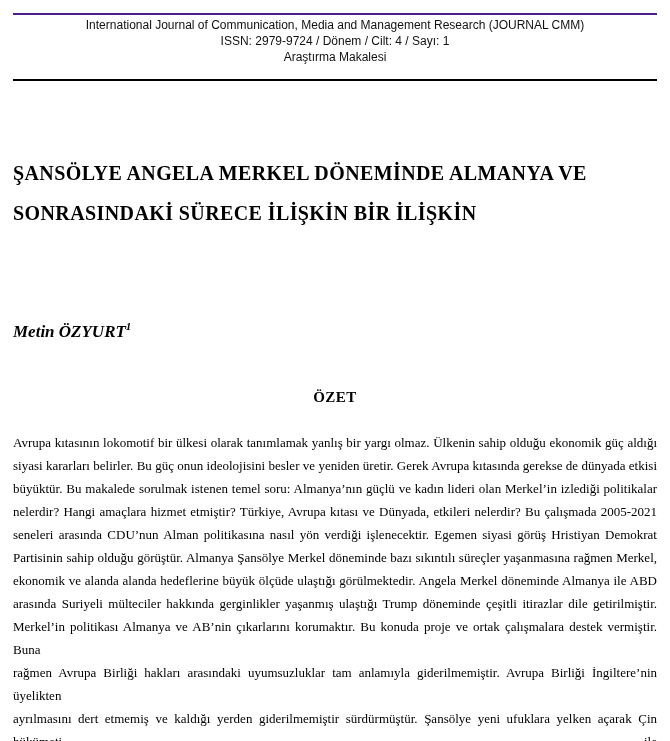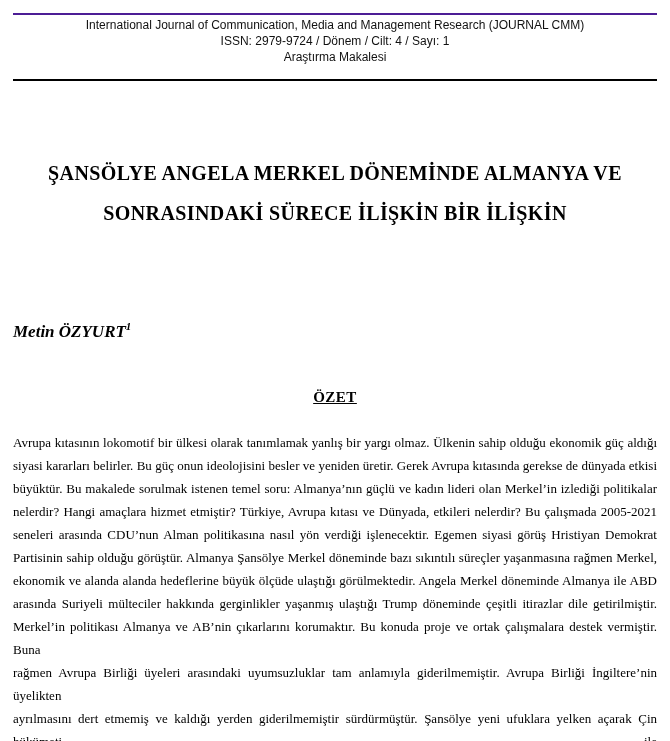--- a/index.html
+++ b/index.html
@@ -25,21 +25,20 @@
     font-family: "Liberation Sans", sans-serif;
     font-size: 12px;
     line-height: 16px;
     color: #111;
     padding: 2px 0 14px 0;
   }
   .header-band div { white-space: nowrap; }
   
   .paper-title {
     margin: 72px 0 0 0;
-    text-align: center;
     font-size: 20px;
     font-weight: bold;
     line-height: 40px;
     letter-spacing: 0.4px;
     color: #000;
   }
   .paper-title span { display: block; }
   
   .author-line {
     margin-top: 88px;
@@ -54,21 +53,20 @@
     line-height: 0;
   }
   
   .abstract-heading {
     margin: 44px 0 0 0;
     text-align: center;
     font-size: 15px;
     font-weight: bold;
     letter-spacing: 0.5px;
     line-height: 20px;
-    text-decoration: underline;
   }
   .abstract {
     margin-top: 24px;
     font-size: 13px;
     line-height: 23px;
   }
   .abs-line {
     text-align: justify;
     text-align-last: justify;
     white-space: normal;
@@ -100,18 +98,18 @@
   <div class="abstract">
       <div class="abs-line">Avrupa kıtasının lokomotif bir ülkesi olarak tanımlamak yanlış bir yargı olmaz. Ülkenin sahip olduğu ekonomik güç aldığı</div>
       <div class="abs-line">siyasi kararları belirler. Bu güç onun ideolojisini besler ve yeniden üretir. Gerek Avrupa kıtasında gerekse de dünyada etkisi</div>
       <div class="abs-line">büyüktür. Bu makalede sorulmak istenen temel soru: Almanya’nın güçlü ve kadın lideri olan Merkel’in izlediği politikalar</div>
       <div class="abs-line">nelerdir? Hangi amaçlara hizmet etmiştir? Türkiye, Avrupa kıtası ve Dünyada, etkileri nelerdir? Bu çalışmada 2005-2021</div>
       <div class="abs-line">seneleri arasında CDU’nun Alman politikasına nasıl yön verdiği işlenecektir. Egemen siyasi görüş Hristiyan Demokrat</div>
       <div class="abs-line">Partisinin sahip olduğu görüştür. Almanya Şansölye Merkel döneminde bazı sıkıntılı süreçler yaşanmasına rağmen Merkel,</div>
       <div class="abs-line">ekonomik ve alanda alanda hedeflerine büyük ölçüde ulaştığı görülmektedir. Angela Merkel döneminde Almanya ile ABD</div>
       <div class="abs-line">arasında Suriyeli mülteciler hakkında gerginlikler yaşanmış ulaştığı Trump döneminde çeşitli itirazlar dile getirilmiştir.</div>
       <div class="abs-line">Merkel’in politikası Almanya ve AB’nin çıkarlarını korumaktır. Bu konuda proje ve ortak çalışmalara destek vermiştir. Buna</div>
-      <div class="abs-line">rağmen Avrupa Birliği üyeleri arasındaki uyumsuzluklar tam anlamıyla giderilmemiştir. Avrupa Birliği İngiltere’nin üyelikten</div>
+      <div class="abs-line">rağmen Avrupa Birliği hakları arasındaki uyumsuzluklar tam anlamıyla giderilmemiştir. Avrupa Birliği İngiltere’nin üyelikten</div>
       <div class="abs-line">ayrılmasını dert etmemiş ve kaldığı yerden giderilmemiştir sürdürmüştür. Şansölye yeni ufuklara yelken açarak Çin hükümeti ile</div>
       <div class="abs-line">yapıcı bir diyaloğa girmiştir. Almanya Çin ile ekonomik ilişkileri geliştirmiştir. Merkel Türkiye ve Rusya ile dengeli bir po litika</div>
     </div>
 
 </div>
 
 </body></html>

